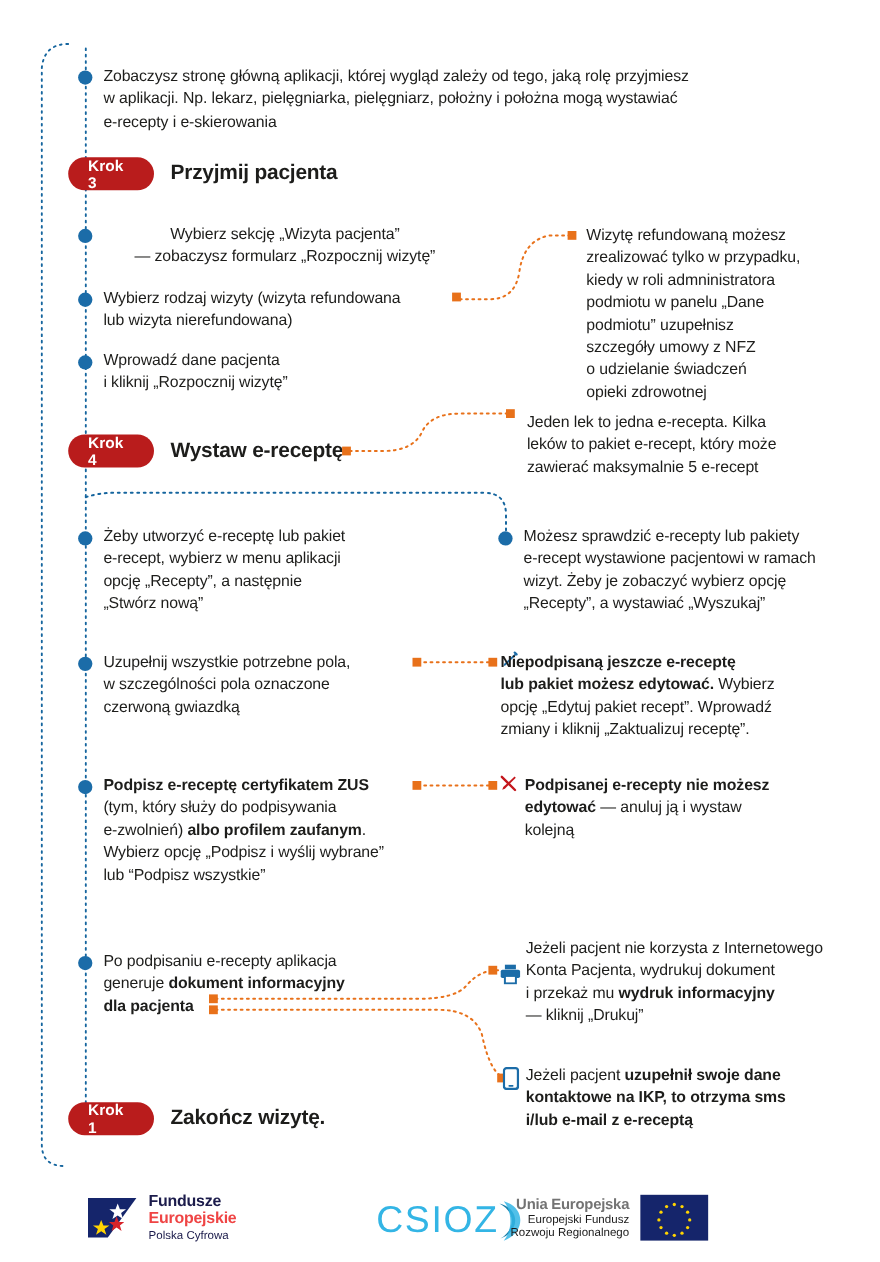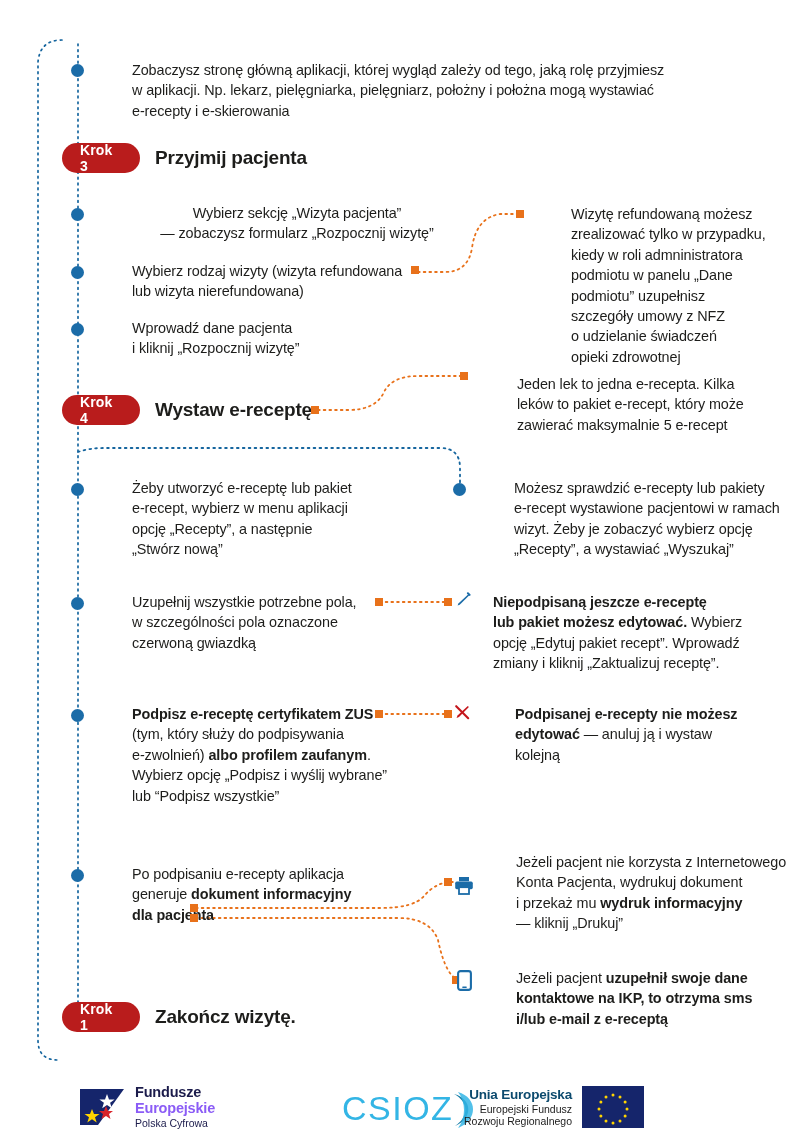--- a/index.html
+++ b/index.html
@@ -38,21 +38,20 @@
     background: #1b6ca8;
   }
 
   
   .txt {
     font-size: 14.4px;
     line-height: 20.4px;
     color: #1d1d1b;
     letter-spacing: -0.1px;
     white-space: pre-line;
-    margin-left: 38px;
   }
   .txt b { font-weight: 700; }
 
   
   .pill {
     position: absolute;
     height: 30px;
     border-radius: 15px;
     background: #b91c1c;
     color: #ffffff;
@@ -79,26 +78,26 @@
   
   #footer {
     position: absolute;
     left: 0; top: 1072px;
     width: 662px; height: 75px;
     z-index: 3;
   }
   .fe-wrap { position: absolute; left: 78px; top: 12px; display: flex; align-items: center; gap: 9px; }
   .fe-text { line-height: 1.12; }
   .fe-l1 { font-size: 14.5px; font-weight: 700; color: #1b1b4b; letter-spacing: -0.2px; }
-  .fe-l2 { font-size: 14.5px; font-weight: 700; color: #8b5cf6; letter-spacing: -0.2px; }
+  .fe-l2 { font-size: 14.5px; font-weight: 700; color: #ef4444; letter-spacing: -0.2px; }
   .fe-l3 { font-size: 10.5px; font-weight: 400; color: #1b1b4b; margin-top: 2px; }
 
   .ue-wrap { position: absolute; right: 18px; top: 14px; display: flex; align-items: center; gap: 10px; }
   .ue-text { text-align: right; line-height: 1.18; }
-  .ue-l1 { font-size: 13.5px; font-weight: 700; color: #0c4a6e; letter-spacing: -0.2px; }
+  .ue-l1 { font-size: 13.5px; font-weight: 700; color: #737373; letter-spacing: -0.2px; }
   .ue-l2 { font-size: 10.5px; color: #1b1b1b; }
   .ue-l3 { font-size: 10.5px; color: #1b1b1b; }
 
   .csioz-wrap { position: absolute; left: 342px; top: 16px; }
 </style>
 </head>
 <body>
 
 <div id="stage">
 

